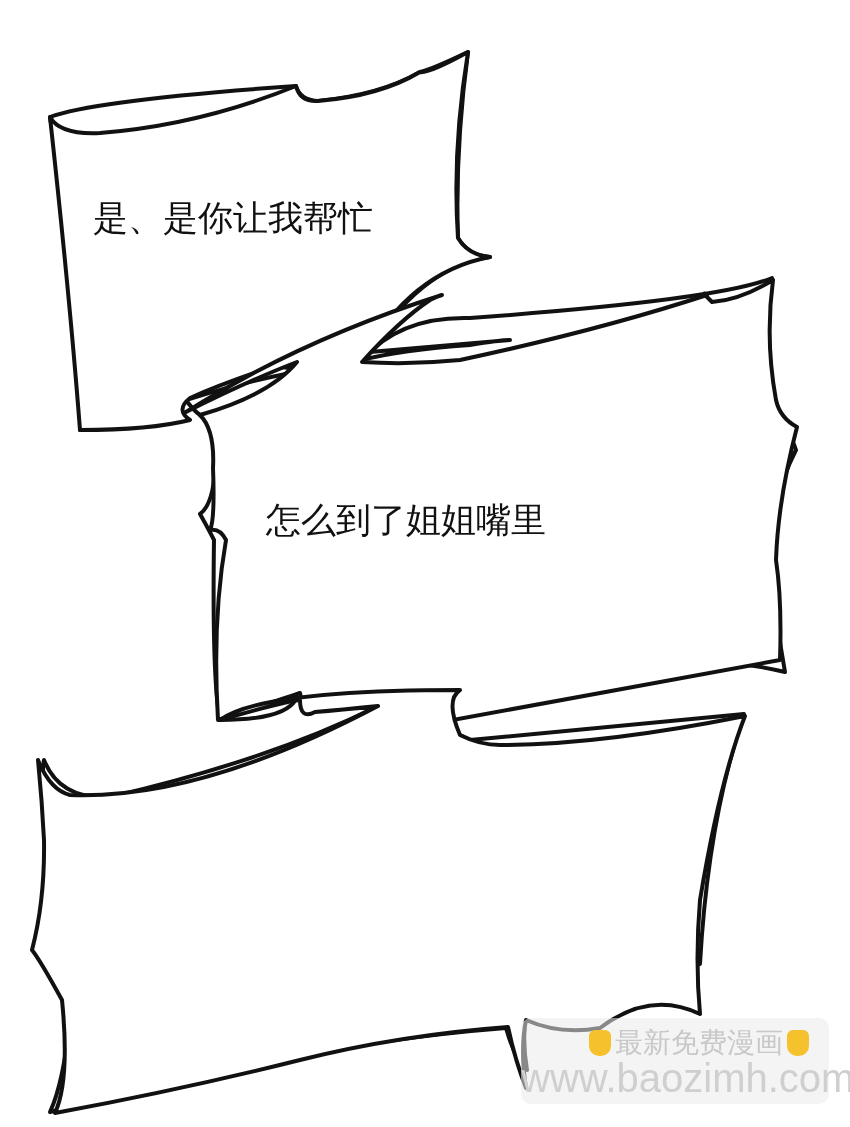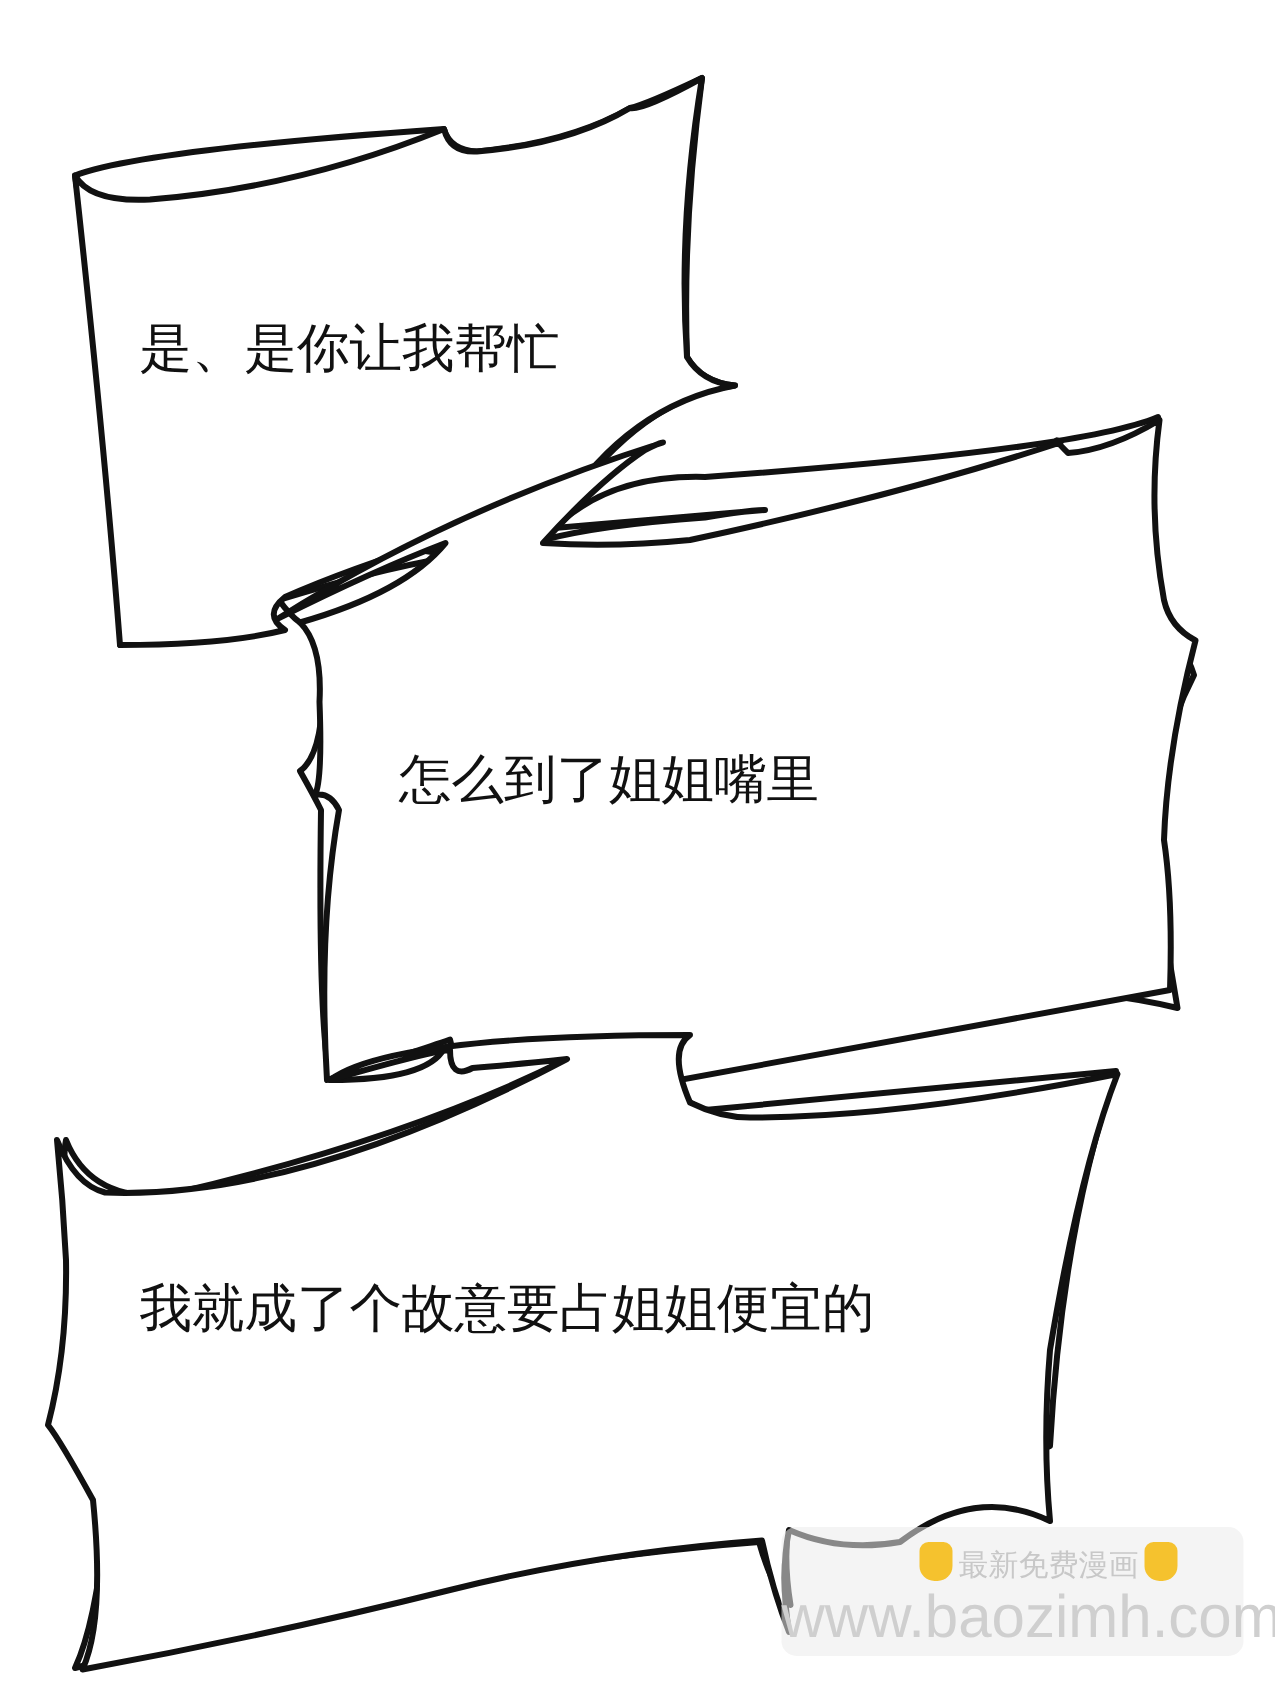--- a/index.html
+++ b/index.html
@@ -1,25 +1,25 @@
 <!DOCTYPE html>
 <html><head>
 <meta charset="utf-8">
 <style>
   html, body { margin: 0; padding: 0; background: #ffffff; }
   body { width: 850px; height: 1127px; position: relative; overflow: hidden; font-family: "DejaVu Sans", sans-serif; }
   svg.bubbles { position: absolute; left: 0; top: 0; width: 850px; height: 1127px; }
   .bubble-path { fill: #ffffff; stroke: #111111; stroke-width: 4; stroke-linejoin: round; }
   .bubble-text { position: absolute; color: #111111; font-size: 35px; line-height: 46px; white-space: nowrap; font-family: "DejaVu Sans", sans-serif; }
   .bubble-text span { display: block; }
-  #t1 { left: 93px; top: 195px; margin-top: 15px; }
+  #t1 { left: 93px; top: 195px; }
   #t2 { left: 266px; top: 497px; }
   #t3 { left: 93px; top: 850px; }
   .watermark { position: absolute; left: 521px; top: 1018px; width: 308px; height: 86px; background: rgba(235,235,235,0.55); border-radius: 10px; text-align: center; }
-  .wm-line1 { margin-top: 8px; font-size: 20px; line-height: 34px; color: #c8c8c8; white-space: nowrap; padding-left: 48px; }
+  .wm-line1 { margin-top: 8px; font-size: 28px; line-height: 34px; color: #c8c8c8; white-space: nowrap; padding-left: 48px; }
   .wm-hand { display: inline-block; width: 22px; height: 26px; background: #f5c22e; border-radius: 6px 6px 10px 10px; vertical-align: -4px; margin: 0 4px; }
   .wm-line2 { font-size: 40px; line-height: 36px; color: #cfcfcf; white-space: nowrap; font-family: "Liberation Sans", sans-serif; }
 </style>
 </head>
 <body>
 
 <svg class="bubbles" viewBox="0 0 850 1127">
 
   <path class="bubble-path" d="M50,117 Q95,100 296,86 Q300,100 318,101 Q380,95 420,72 Q430,70 468,52 Q455,150 458,238 Q468,255 490,257 Q420,266 362,360 Q400,316 470,318 Q720,300 772,278 Q758,340 771,420 Q790,430 796,450 Q770,500 772,560 Q775,618 785,672 Q650,640 458,690 Q432,725 470,740 Q470,740 744,714 Q708,820 700,964 Q640,990 526,1014 Q522,1040 527,1070 Q515,1060 506,1028 Q300,1044 50,1112 Q65,1080 72,1000 Q60,960 38,950 Q52,900 50,850 Q40,780 44,760 Q60,800 110,797 Q270,760 378,706 Q330,700 296,699 Q285,720 220,720 Q212,680 214,540 Q209,530 200,514 Q220,500 214,420 Q200,420 186,400 Q250,380 297,372 Q270,350 80,430 Q83,330 50,117 Z"></path>
 </svg>
@@ -35,21 +35,20 @@
 
 <div class="bubble-text" id="t1">
   <span>是、是你让我帮忙</span>
 </div>
 
 <div class="bubble-text" id="t2">
   <span>怎么到了姐姐嘴里</span>
 </div>
 
 <div class="bubble-text" id="t3">
-  <span>我就成了个故意要占姐姐便宜的</span>
 </div>
 
 <div class="watermark">
   <div class="wm-line1">
     <span class="wm-hand"></span><span>最新免费漫画</span><span class="wm-hand"></span>
   </div>
   <div class="wm-line2">www.baozimh.com</div>
 </div>
 
 </body></html>

